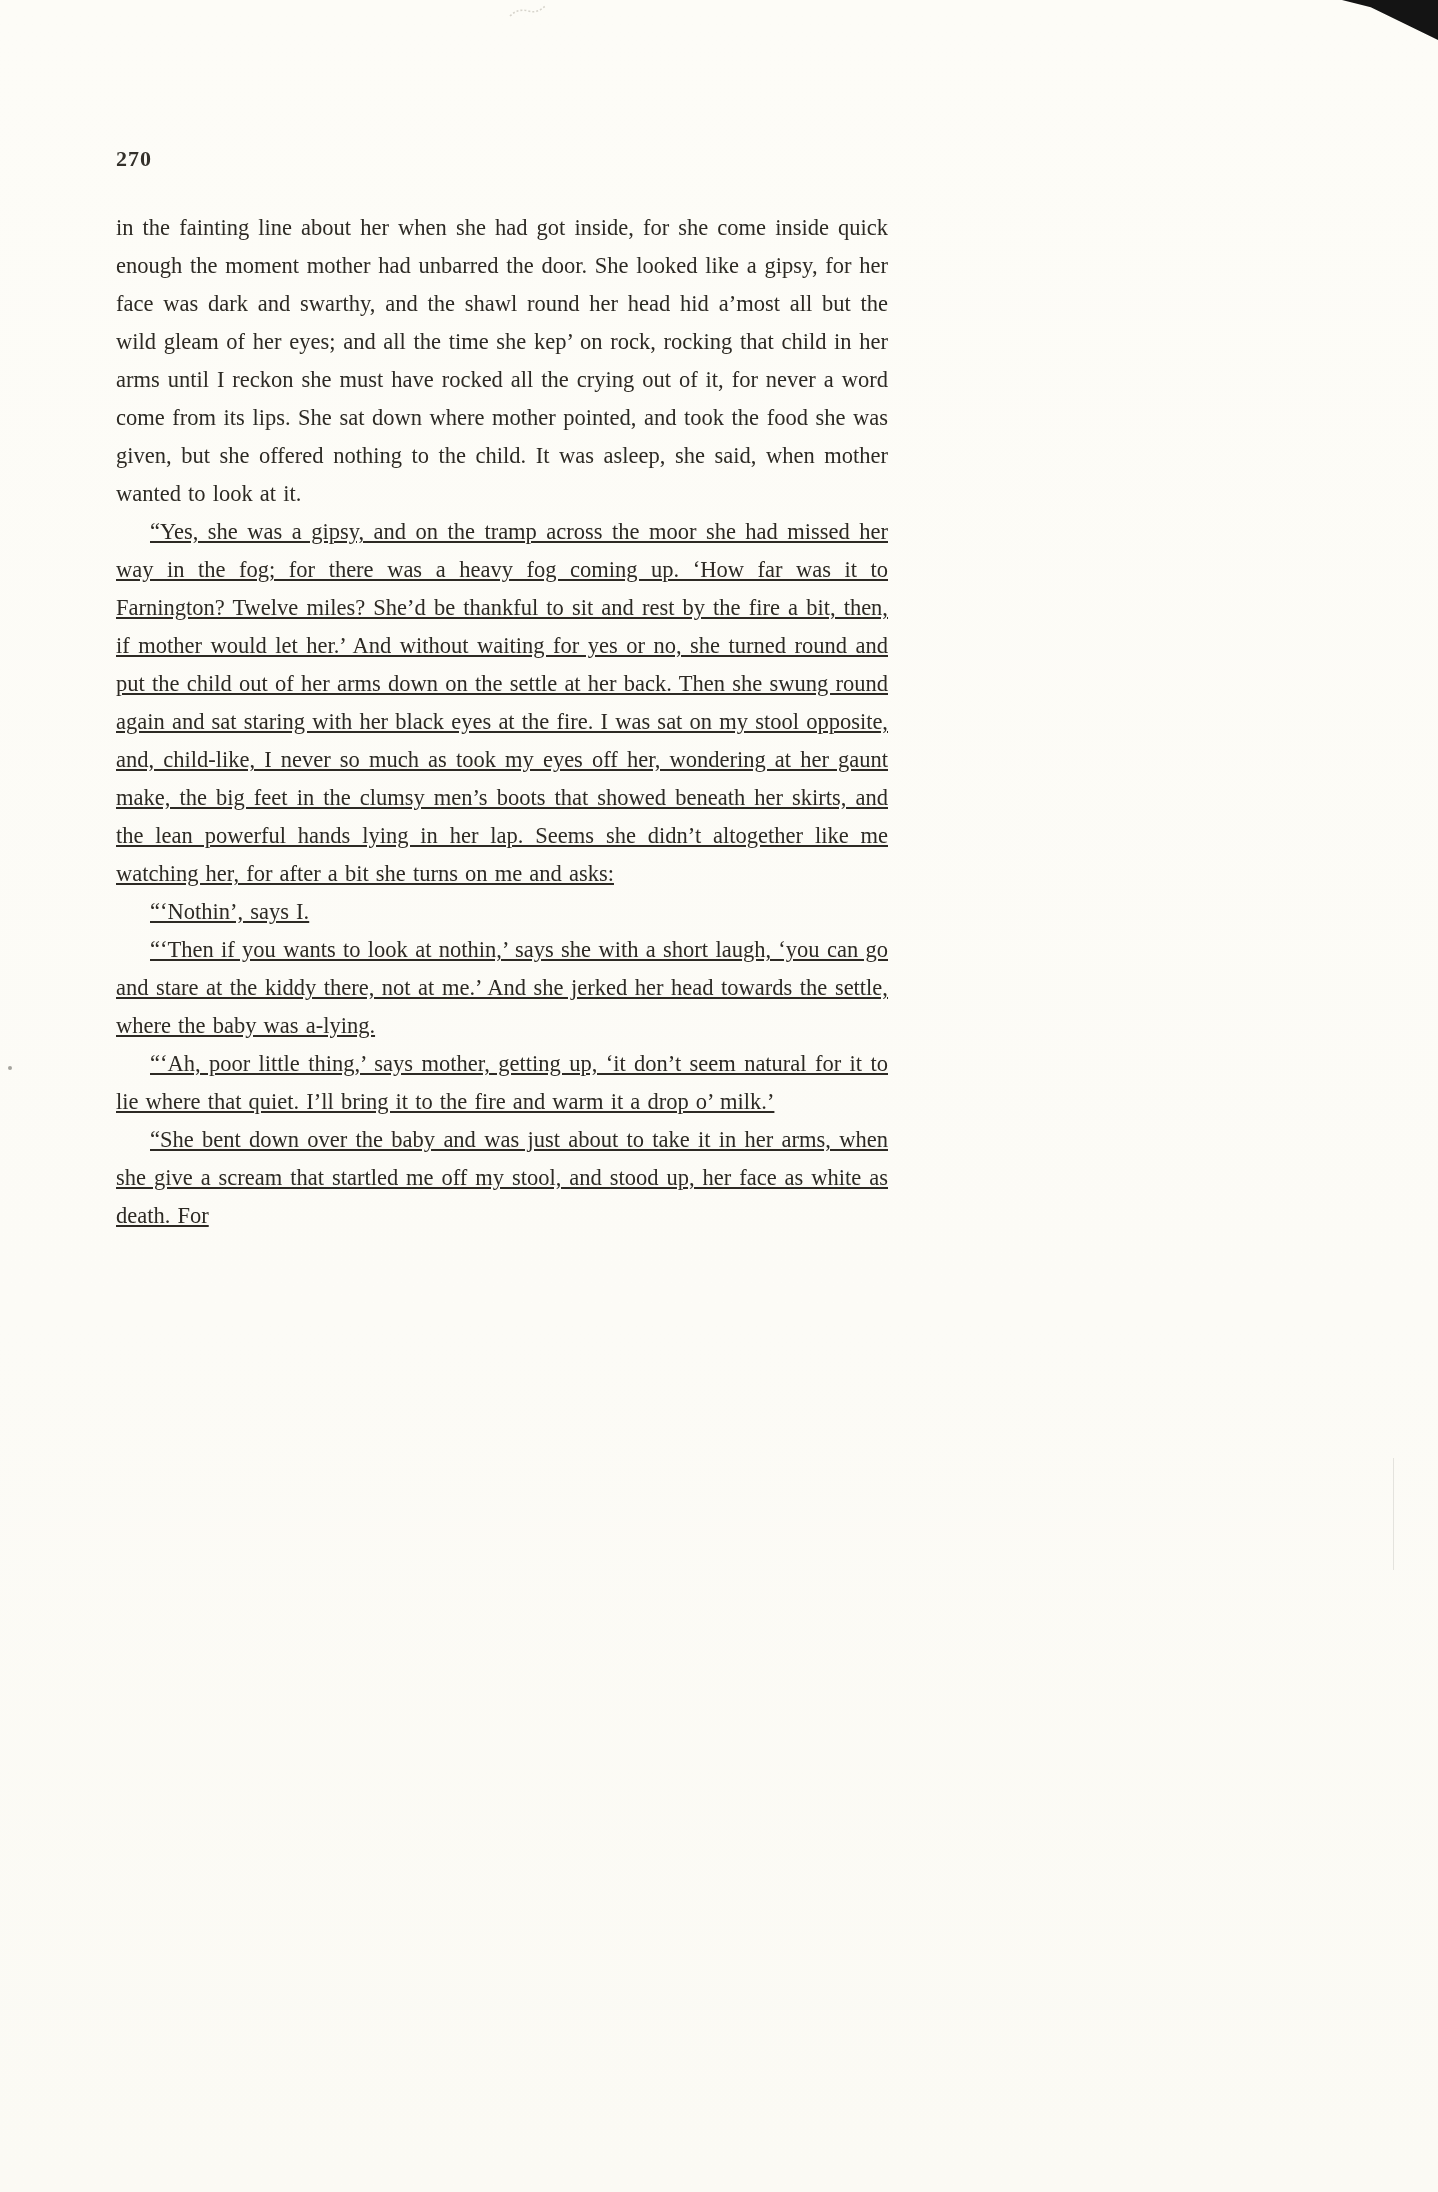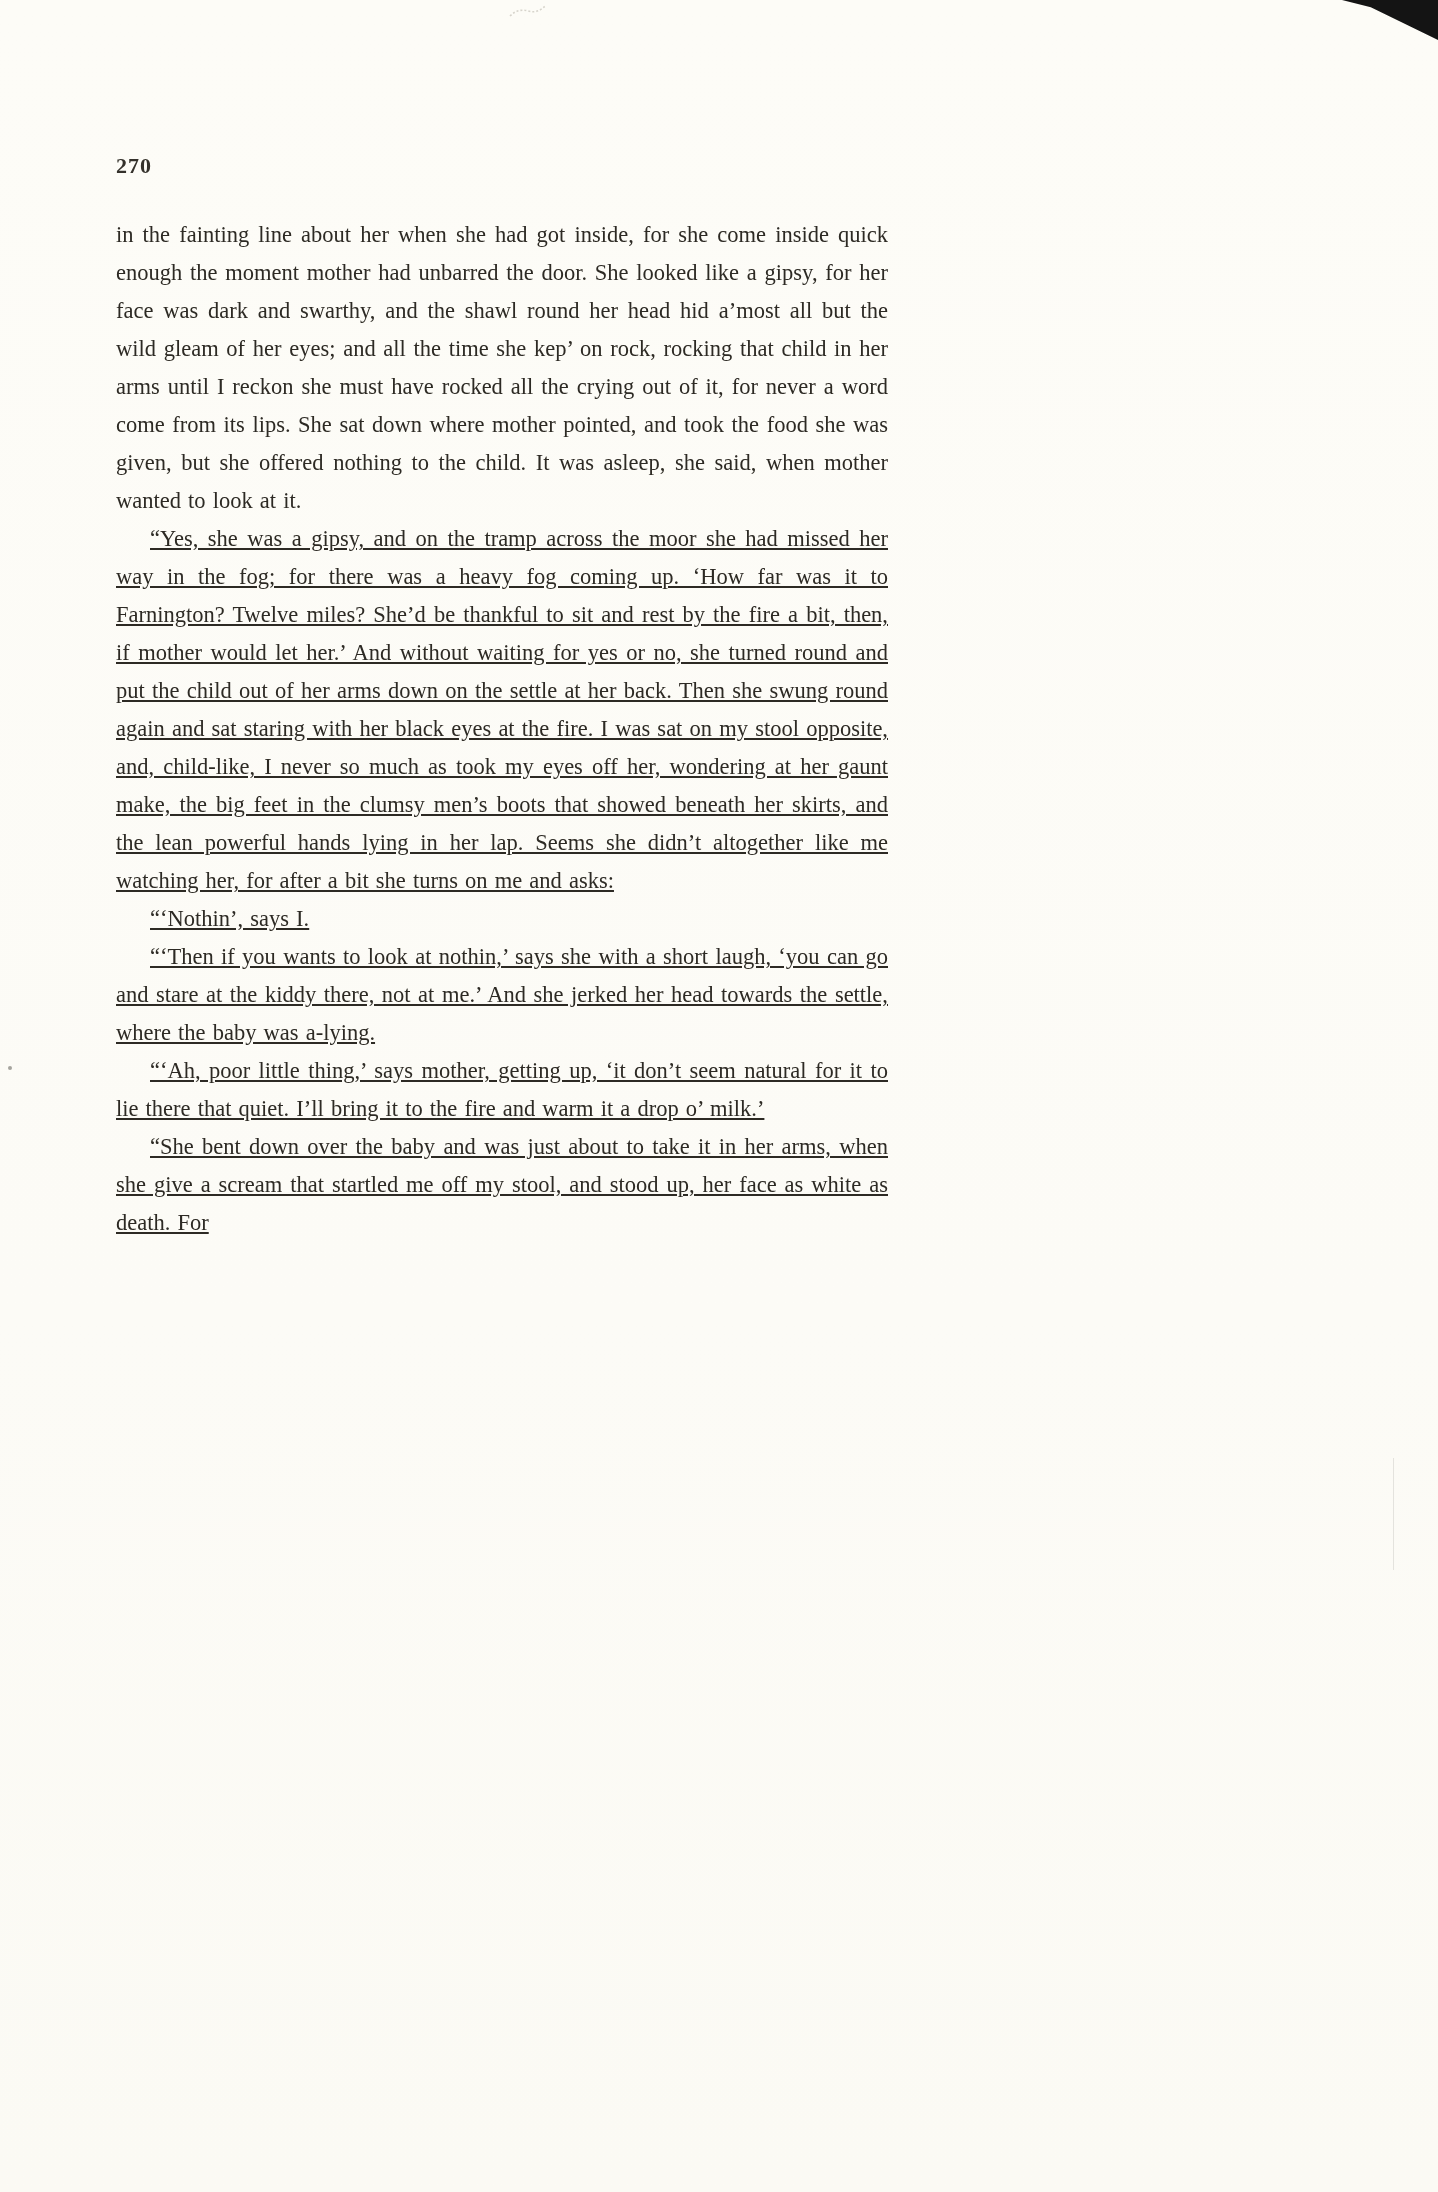--- a/index.html
+++ b/index.html
@@ -54,21 +54,20 @@
   }
   .content {
     position: absolute;
     left: 116px;
     top: 146px;
     width: 772px;
   }
   .running-head {
     display: flex;
     align-items: baseline;
-    margin-top: 7px;
   }
   .page-number {
     width: 92px;
     font-size: 22px;
     font-weight: 700;
     letter-spacing: 1px;
     color: #34312b;
   }
   .running-title {
     flex: 1;
@@ -111,18 +110,18 @@
     <header class="running-head">
       <span class="page-number">270</span>
       <span class="head-spacer"></span>
     </header>
 
     <main class="body-text">
       <p class="para">in the fainting line about her when she had got inside, for she come inside quick enough the moment mother had unbarred the door. She looked like a gipsy, for her face was dark and swarthy, and the shawl round her head hid a’most all but the wild gleam of her eyes; and all the time she kep’ on rock, rocking that child in her arms until I reckon she must have rocked all the crying out of it, for never a word come from its lips. She sat down where mother pointed, and took the food she was given, but she offered nothing to the child. It was asleep, she said, when mother wanted to look at it.</p>
       <p class="para indent">“Yes, she was a gipsy, and on the tramp across the moor she had missed her way in the fog; for there was a heavy fog coming up. ‘How far was it to Farnington? Twelve miles? She’d be thankful to sit and rest by the fire a bit, then, if mother would let her.’ And without waiting for yes or no, she turned round and put the child out of her arms down on the settle at her back. Then she swung round again and sat staring with her black eyes at the fire. I was sat on my stool opposite, and, child-like, I never so much as took my eyes off her, wondering at her gaunt make, the big feet in the clumsy men’s boots that showed beneath her skirts, and the lean powerful hands lying in her lap. Seems she didn’t altogether like me watching her, for after a bit she turns on me and asks:</p>
       <p class="para indent">“‘Nothin’, says I.</p>
       <p class="para indent">“‘Then if you wants to look at nothin,’ says she with a short laugh, ‘you can go and stare at the kiddy there, not at me.’ And she jerked her head towards the settle, where the baby was a-lying.</p>
-      <p class="para indent">“‘Ah, poor little thing,’ says mother, getting up, ‘it don’t seem natural for it to lie there that quiet. I’ll bring it to the fire and warm it a drop o’ milk.’</p>
+      <p class="para indent">“‘Ah, poor little thing,’ says mother, getting up, ‘it don’t seem natural for it to lie where that quiet. I’ll bring it to the fire and warm it a drop o’ milk.’</p>
       <p class="para indent">“She bent down over the baby and was just about to take it in her arms, when she give a scream that startled me off my stool, and stood up, her face as white as death. For</p>
     </main>
 
   </div>
 </div>
 
 </body></html>

